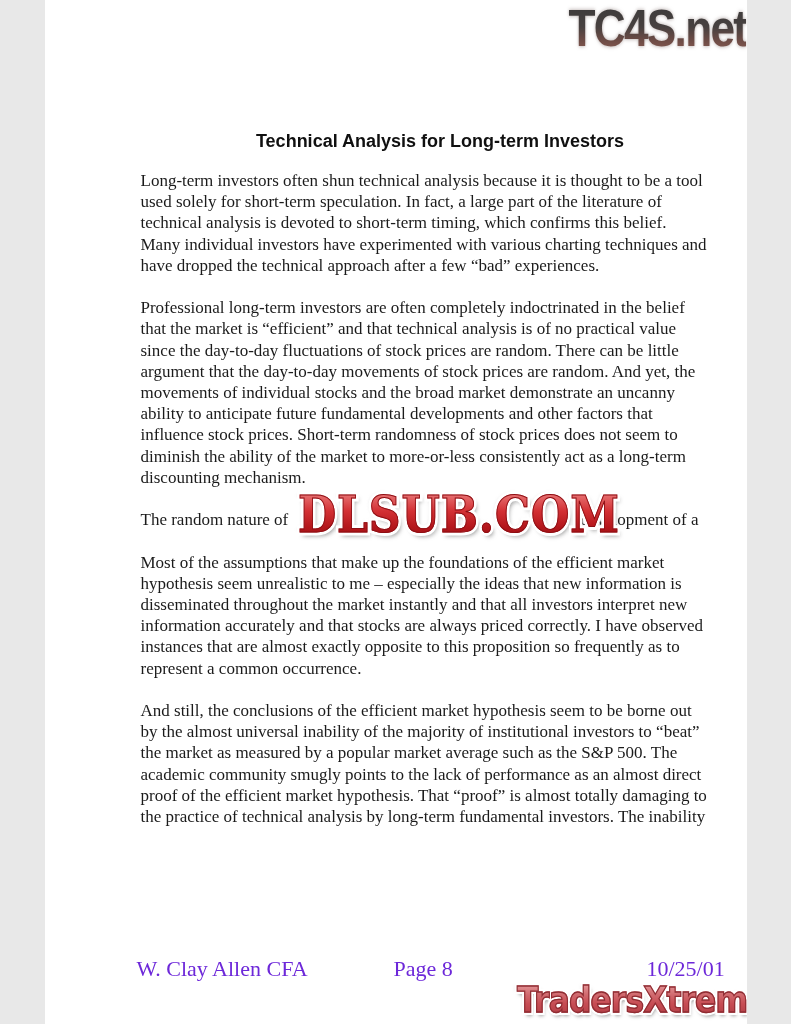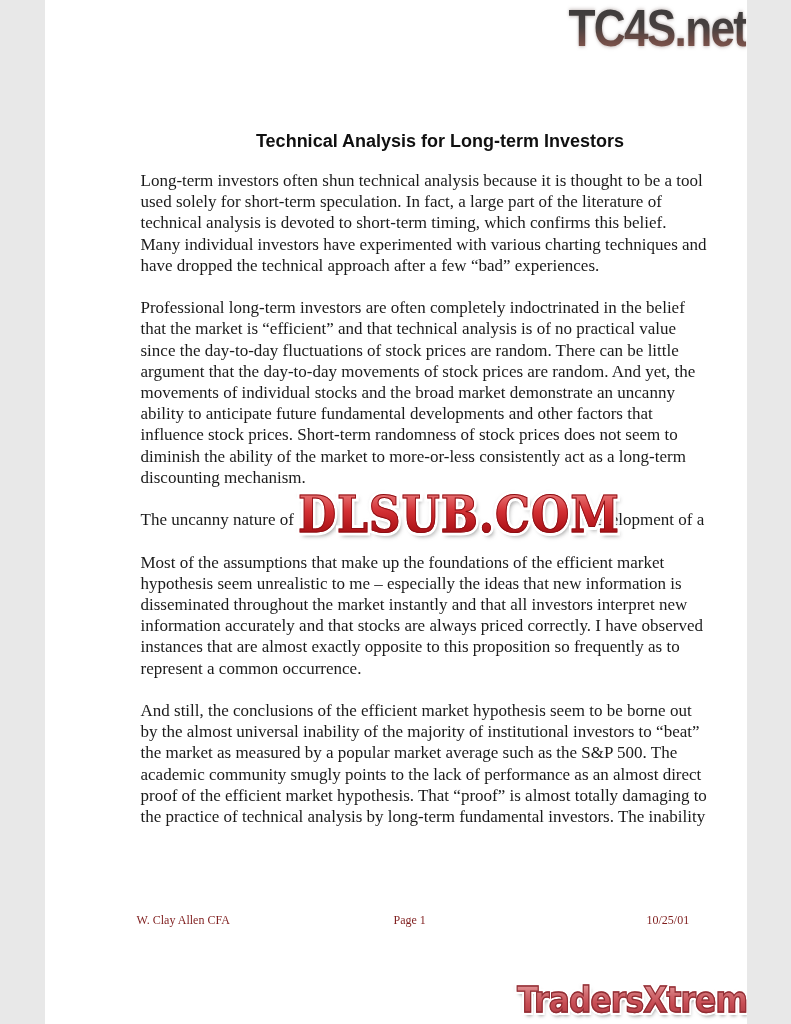--- a/index.html
+++ b/index.html
@@ -108,24 +108,24 @@
     color: transparent;
     -webkit-text-stroke: 1px #8c0e13;
   }
   @supports not ((-webkit-background-clip: text) or (background-clip: text)) {
     .dlsub-fill { color: #c22026; }
   }
 
   
   .footer-author, .footer-page, .footer-date {
     position: absolute;
-    top: 910px;
-    font-size: 12px;
+    top: 959px;
+    font-size: 22px;
     line-height: 20px;
-    color: #7f1d1d;
+    color: #6d28d9;
     white-space: nowrap;
   }
   .footer-author { left: 92px; }
   .footer-page   { left: 349px; }
   .footer-date   { left: 602px; }
 
   
   .txtreme {
     position: absolute;
     left: 472px;
@@ -174,36 +174,36 @@
 have dropped the technical approach after a few “bad” experiences.</p>
     <p class="para">Professional long-term investors are often completely indoctrinated in the belief
 that the market is “efficient” and that technical analysis is of no practical value
 since the day-to-day fluctuations of stock prices are random. There can be little
 argument that the day-to-day movements of stock prices are random. And yet, the
 movements of individual stocks and the broad market demonstrate an uncanny
 ability to anticipate future fundamental developments and other factors that
 influence stock prices. Short-term randomness of stock prices does not seem to
 diminish the ability of the market to more-or-less consistently act as a long-term
 discounting mechanism.</p>
-    <p class="para para3"><span class="seg">The uncanny nature of </span><span class="wm-gap"></span><span class="seg">development of a</span></p>
+    <p class="para para3"><span class="seg">The random nature of </span><span class="wm-gap"></span><span class="seg">development of a</span></p>
     <p class="para">Most of the assumptions that make up the foundations of the efficient market
 hypothesis seem unrealistic to me – especially the ideas that new information is
 disseminated throughout the market instantly and that all investors interpret new
 information accurately and that stocks are always priced correctly. I have observed
 instances that are almost exactly opposite to this proposition so frequently as to
 represent a common occurrence.</p>
     <p class="para">And still, the conclusions of the efficient market hypothesis seem to be borne out
 by the almost universal inability of the majority of institutional investors to “beat”
 the market as measured by a popular market average such as the S&amp;P 500. The
 academic community smugly points to the lack of performance as an almost direct
 proof of the efficient market hypothesis. That “proof” is almost totally damaging to
 the practice of technical analysis by long-term fundamental investors. The inability</p>
   </div>
 
   <div class="dlsub"><span class="layer dlsub-stroke">DLSUB.COM</span><span class="layer dlsub-fill">DLSUB.COM</span><span class="anchor">DLSUB.COM</span></div>
 
   <span class="footer-author">W. Clay Allen CFA</span>
-  <span class="footer-page">Page 1</span>
+  <span class="footer-page">Page 8</span>
   <span class="footer-date">10/25/01</span>
 
   <div class="txtreme"><span class="layer tx-stroke">TradersXtreme.com</span><span class="layer tx-fill">TradersXtreme.com</span><span class="anchor">TradersXtreme.com</span></div>
 
 </div>
 
 </body></html>

